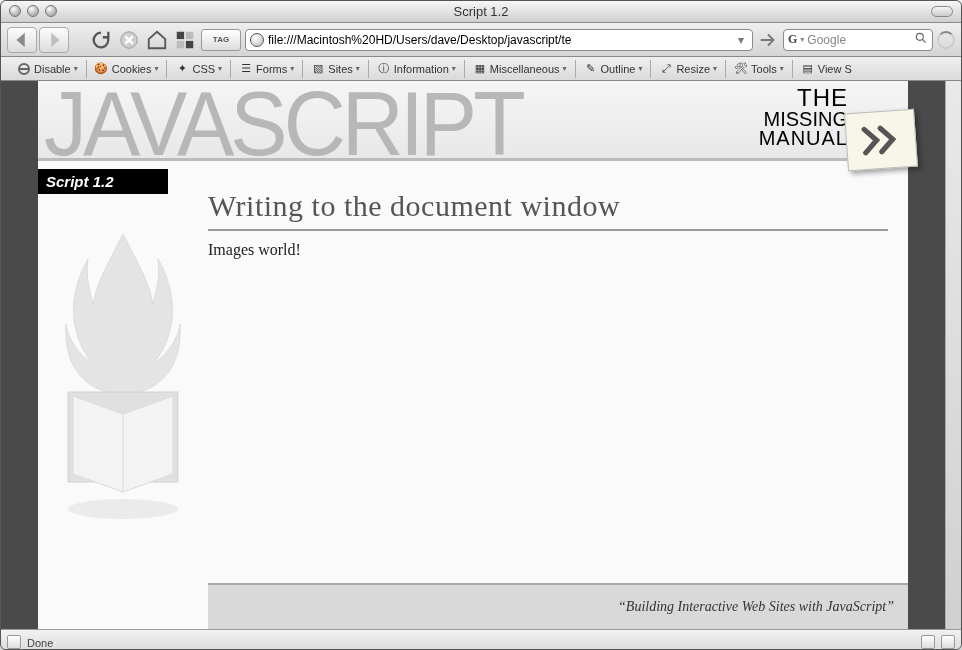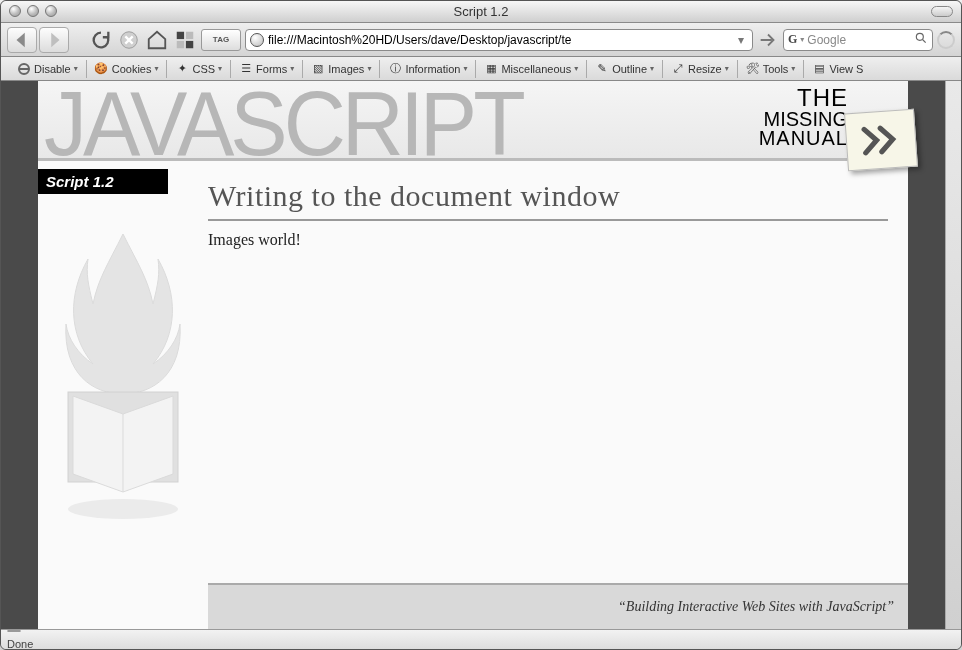--- a/index.html
+++ b/index.html
@@ -126,21 +126,21 @@
 
   .pagebody { flex:1; display:flex; }
   .leftcol { width: 170px; }
   .scriptlabel {
     background:#000; color:#fff; font-style: italic; font-weight:bold;
     font-size: 15px; padding: 4px 8px; width: 130px; margin-top: 8px;
   }
   .bookfire { margin-top: 30px; opacity:.5; }
   .bookfire svg { width:170px; height:300px; }
 
-  .maincol { flex:1; padding: 18px 20px 0 0; }
+  .maincol { flex:1; padding: 18px 20px 0 0; margin-top: 10px; }
   .heading {
     font-family: Georgia, "Times New Roman", serif;
     font-size: 30px; color:#555;
     border-bottom: 2px solid #999; padding-bottom: 6px; margin-bottom: 10px;
     letter-spacing: .5px;
   }
   .bodytext { font-family: Georgia, serif; font-size: 16px; color:#222; }
 
   .footerstrip {
     height: 46px; background:#d9d9d9; border-top: 2px solid #aaa;
@@ -150,22 +150,22 @@
     font-family: Georgia, serif;
   }
 
   
   .sbar { width: 16px; background: linear-gradient(#e9e9e9,#d0d0d0); border-left:1px solid #aaa; }
 
   
   .statusbar {
     height: 20px; background: linear-gradient(#f2f2f2,#ddd);
     border-top: 1px solid #999; border-radius: 0 0 6px 6px;
-    display:flex; align-items:flex-start; gap:6px; padding: 0 6px;
-    font-size: 11px; color:#444;flex-direction:column;
+    display:flex; align-items:flex-end; gap:6px; padding: 0 6px;
+    font-size: 11px; color:#444;
   }
   .statusbar .spacer { flex:1; }
   .sicon { width:14px; height:14px; border:1px solid #999; border-radius:2px;
            background: linear-gradient(#fff,#ddd); }
 </style>
 </head>
 <body>
 
 <div class="window">
 
@@ -270,21 +270,21 @@
     </div>
       <div class="vsep"></div>
     <div class="devitem">
       <span class="ico">☰</span>
       <span>Forms</span>
         <span class="tri">▾</span>
     </div>
       <div class="vsep"></div>
     <div class="devitem">
       <span class="ico">▧</span>
-      <span>Images</span>
+      <span>Sites</span>
         <span class="tri">▾</span>
     </div>
       <div class="vsep"></div>
     <div class="devitem">
       <span class="ico">ⓘ</span>
       <span>Information</span>
         <span class="tri">▾</span>
     </div>
       <div class="vsep"></div>
     <div class="devitem">

